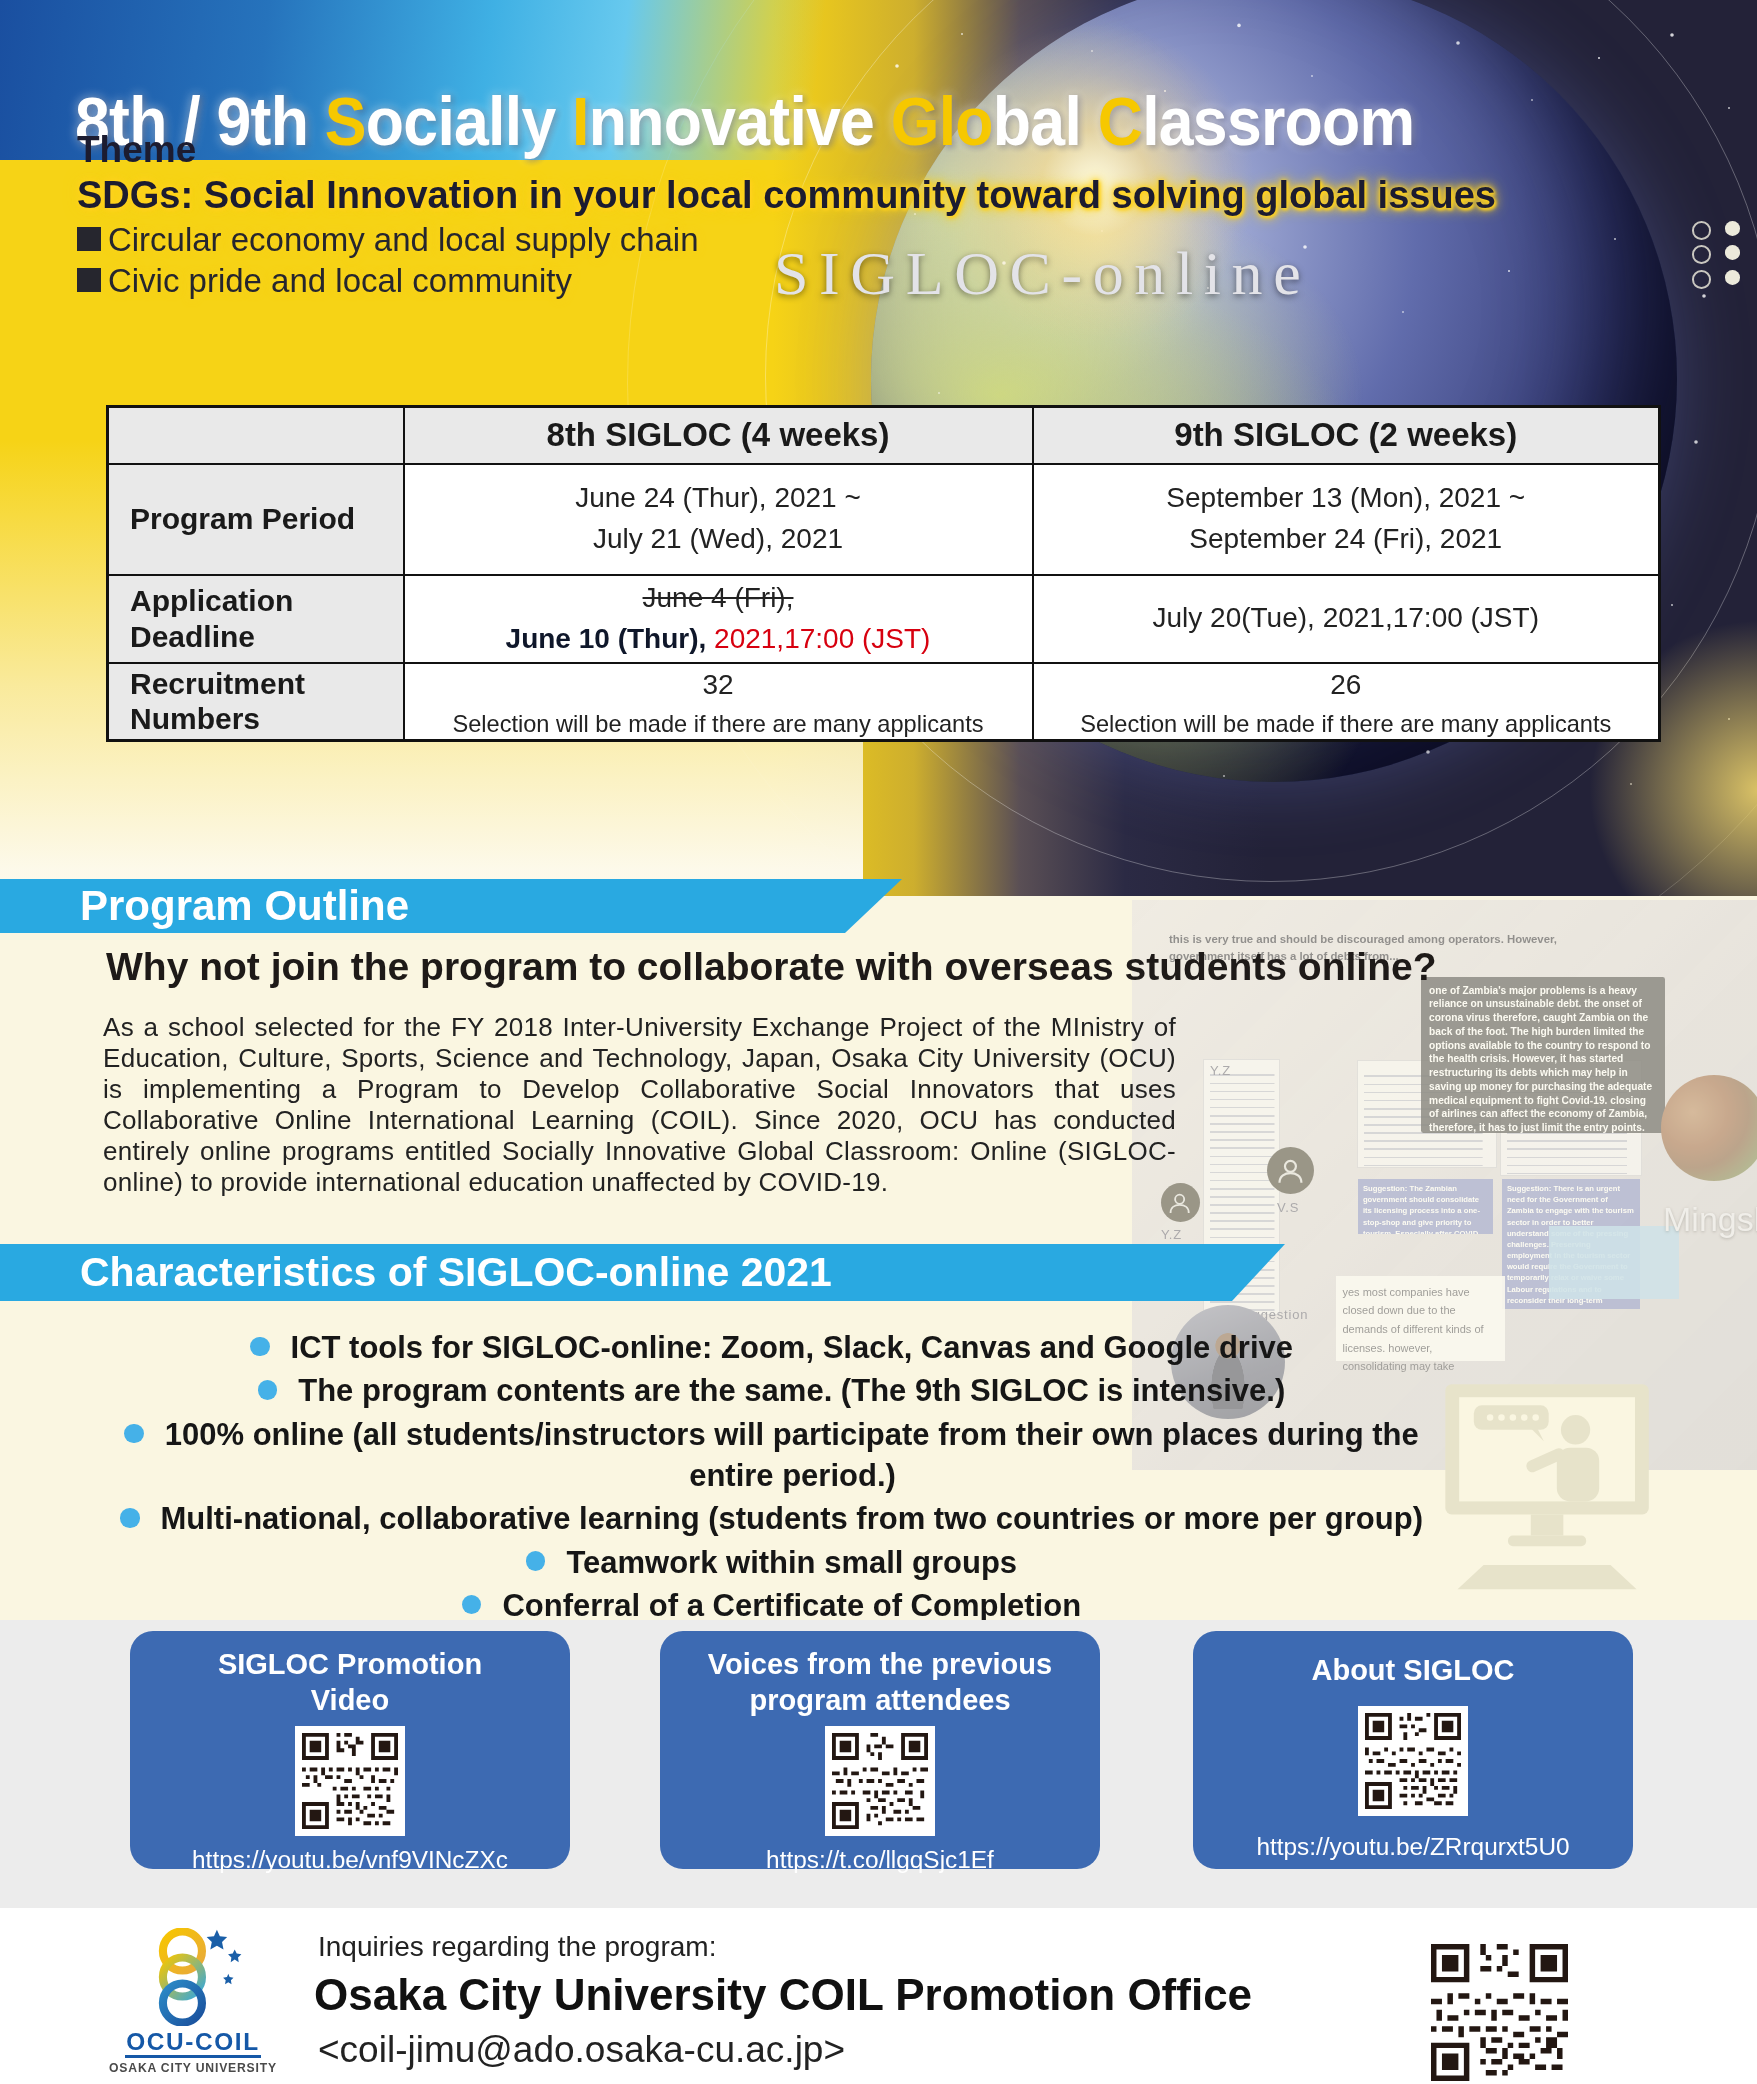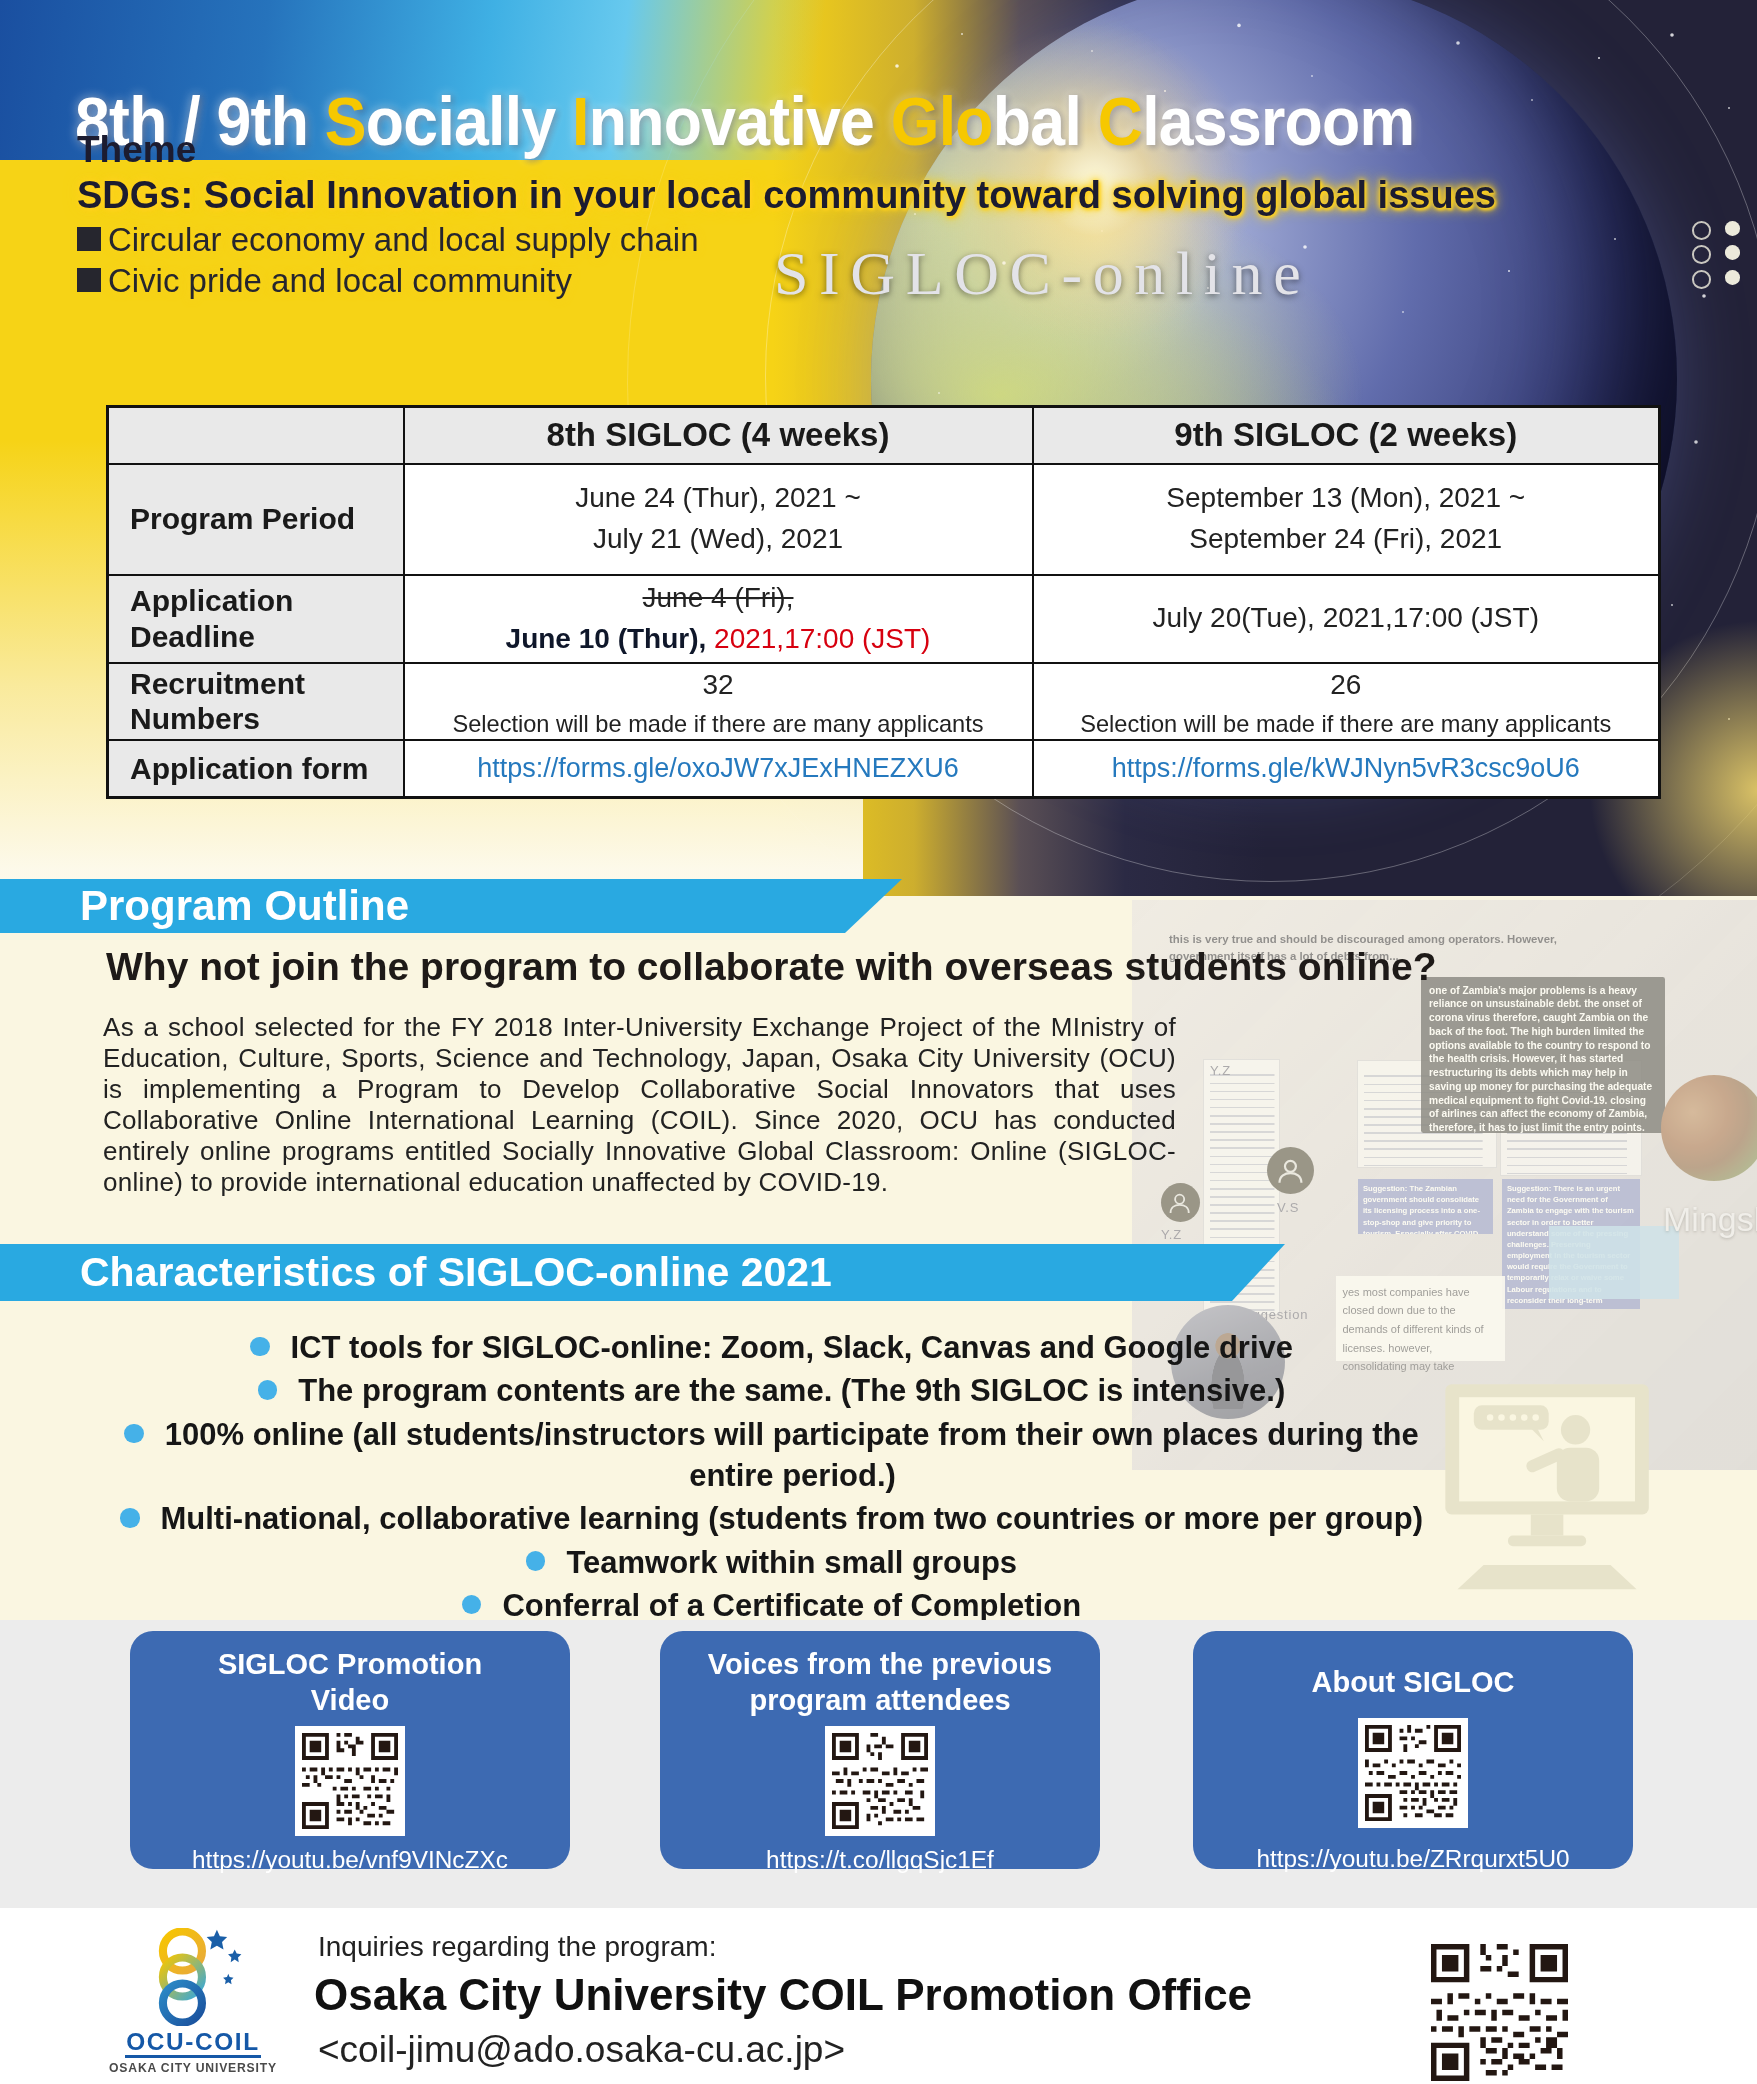--- a/index.html
+++ b/index.html
@@ -139,21 +139,21 @@
 
   
   .gray-band{position:absolute;left:0;top:1620px;width:1758px;height:288px;background:#ececec;}
   .link-box{position:absolute;top:1631px;width:440px;height:238px;background:#3d6ab2;border-radius:23px;
      color:#fff;display:flex;flex-direction:column;align-items:center;box-sizing:border-box;padding-top:14.7px;}
   .link-box .bt{font-size:29px;font-weight:bold;line-height:36px;text-align:center;}
   .link-box .qr-holder{background:#fff;padding:7.3px;margin-top:8.1px;}
   .link-box .qr-holder svg{display:block;width:96px;height:96px;}
   .link-box .burl{font-size:24.4px;margin-top:9.8px;}
   .box1{left:130px;} .box2{left:660px;} .box3{left:1193px;}
-  .box3 .bt{margin-top:18px;} .box3 .qr-holder{margin-top:18px;} .box3 .burl{margin-top:16.3px;}
+  .box3 .bt{margin-top:6px;} .box3 .qr-holder{margin-top:18px;} .box3 .burl{margin-top:16.3px;}
 
   
   .footer-band{position:absolute;left:0;top:1909px;width:1758px;height:176px;background:#ffffff;}
   .logo-wrap{position:absolute;left:91px;top:1928px;width:204px;text-align:center;}
   .logo-word{font-size:24.4px;font-weight:bold;color:#1558a7;letter-spacing:1.6px;border-bottom:3.3px solid #1558a7;
      display:inline-block;line-height:1.05;padding:0 1.6px;text-align:center;}
   .logo-sub{font-size:12.2px;font-weight:bold;color:#4a4a4a;letter-spacing:0.8px;margin-top:3.3px;}
   .inq-label{position:absolute;left:318px;top:1931px;font-size:28px;color:#222;}
   .office-name{position:absolute;left:314px;top:1970px;font-size:44px;font-weight:bold;color:#111;white-space:nowrap;}
   .office-email{position:absolute;left:318px;top:2029px;font-size:37px;color:#222;}
@@ -225,25 +225,20 @@
     <td class="lbl">Recruitment Numbers</td>
     <td class="val">
       <span>32</span>
       <span class="note">Selection will be made if there are many applicants</span>
     </td>
     <td class="val">
       <span>26</span>
       <span class="note">Selection will be made if there are many applicants</span>
     </td>
   </tr>
-  <tr style="height:57px">
-    <td class="lbl">Application form</td>
-    <td class="val"><a href="#">https://forms.gle/oxoJW7xJExHNEZXU6</a></td>
-    <td class="val"><a href="#">https://forms.gle/kWJNyn5vR3csc9oU6</a></td>
-  </tr>
 </tbody>
   </table>
 
 <div class="cream-band"></div>
 
 <div class="collage">
   <div class="tint"></div>
   <div class="chat-top">this is very true and should be discouraged among operators. However, government itself has a lot of debts from...</div>
   <div class="panel lines" style="left:71px;top:159px;width:75px;height:254px;"></div>
   <div class="panel lines" style="left:225px;top:160px;width:138px;height:106px;"></div>

